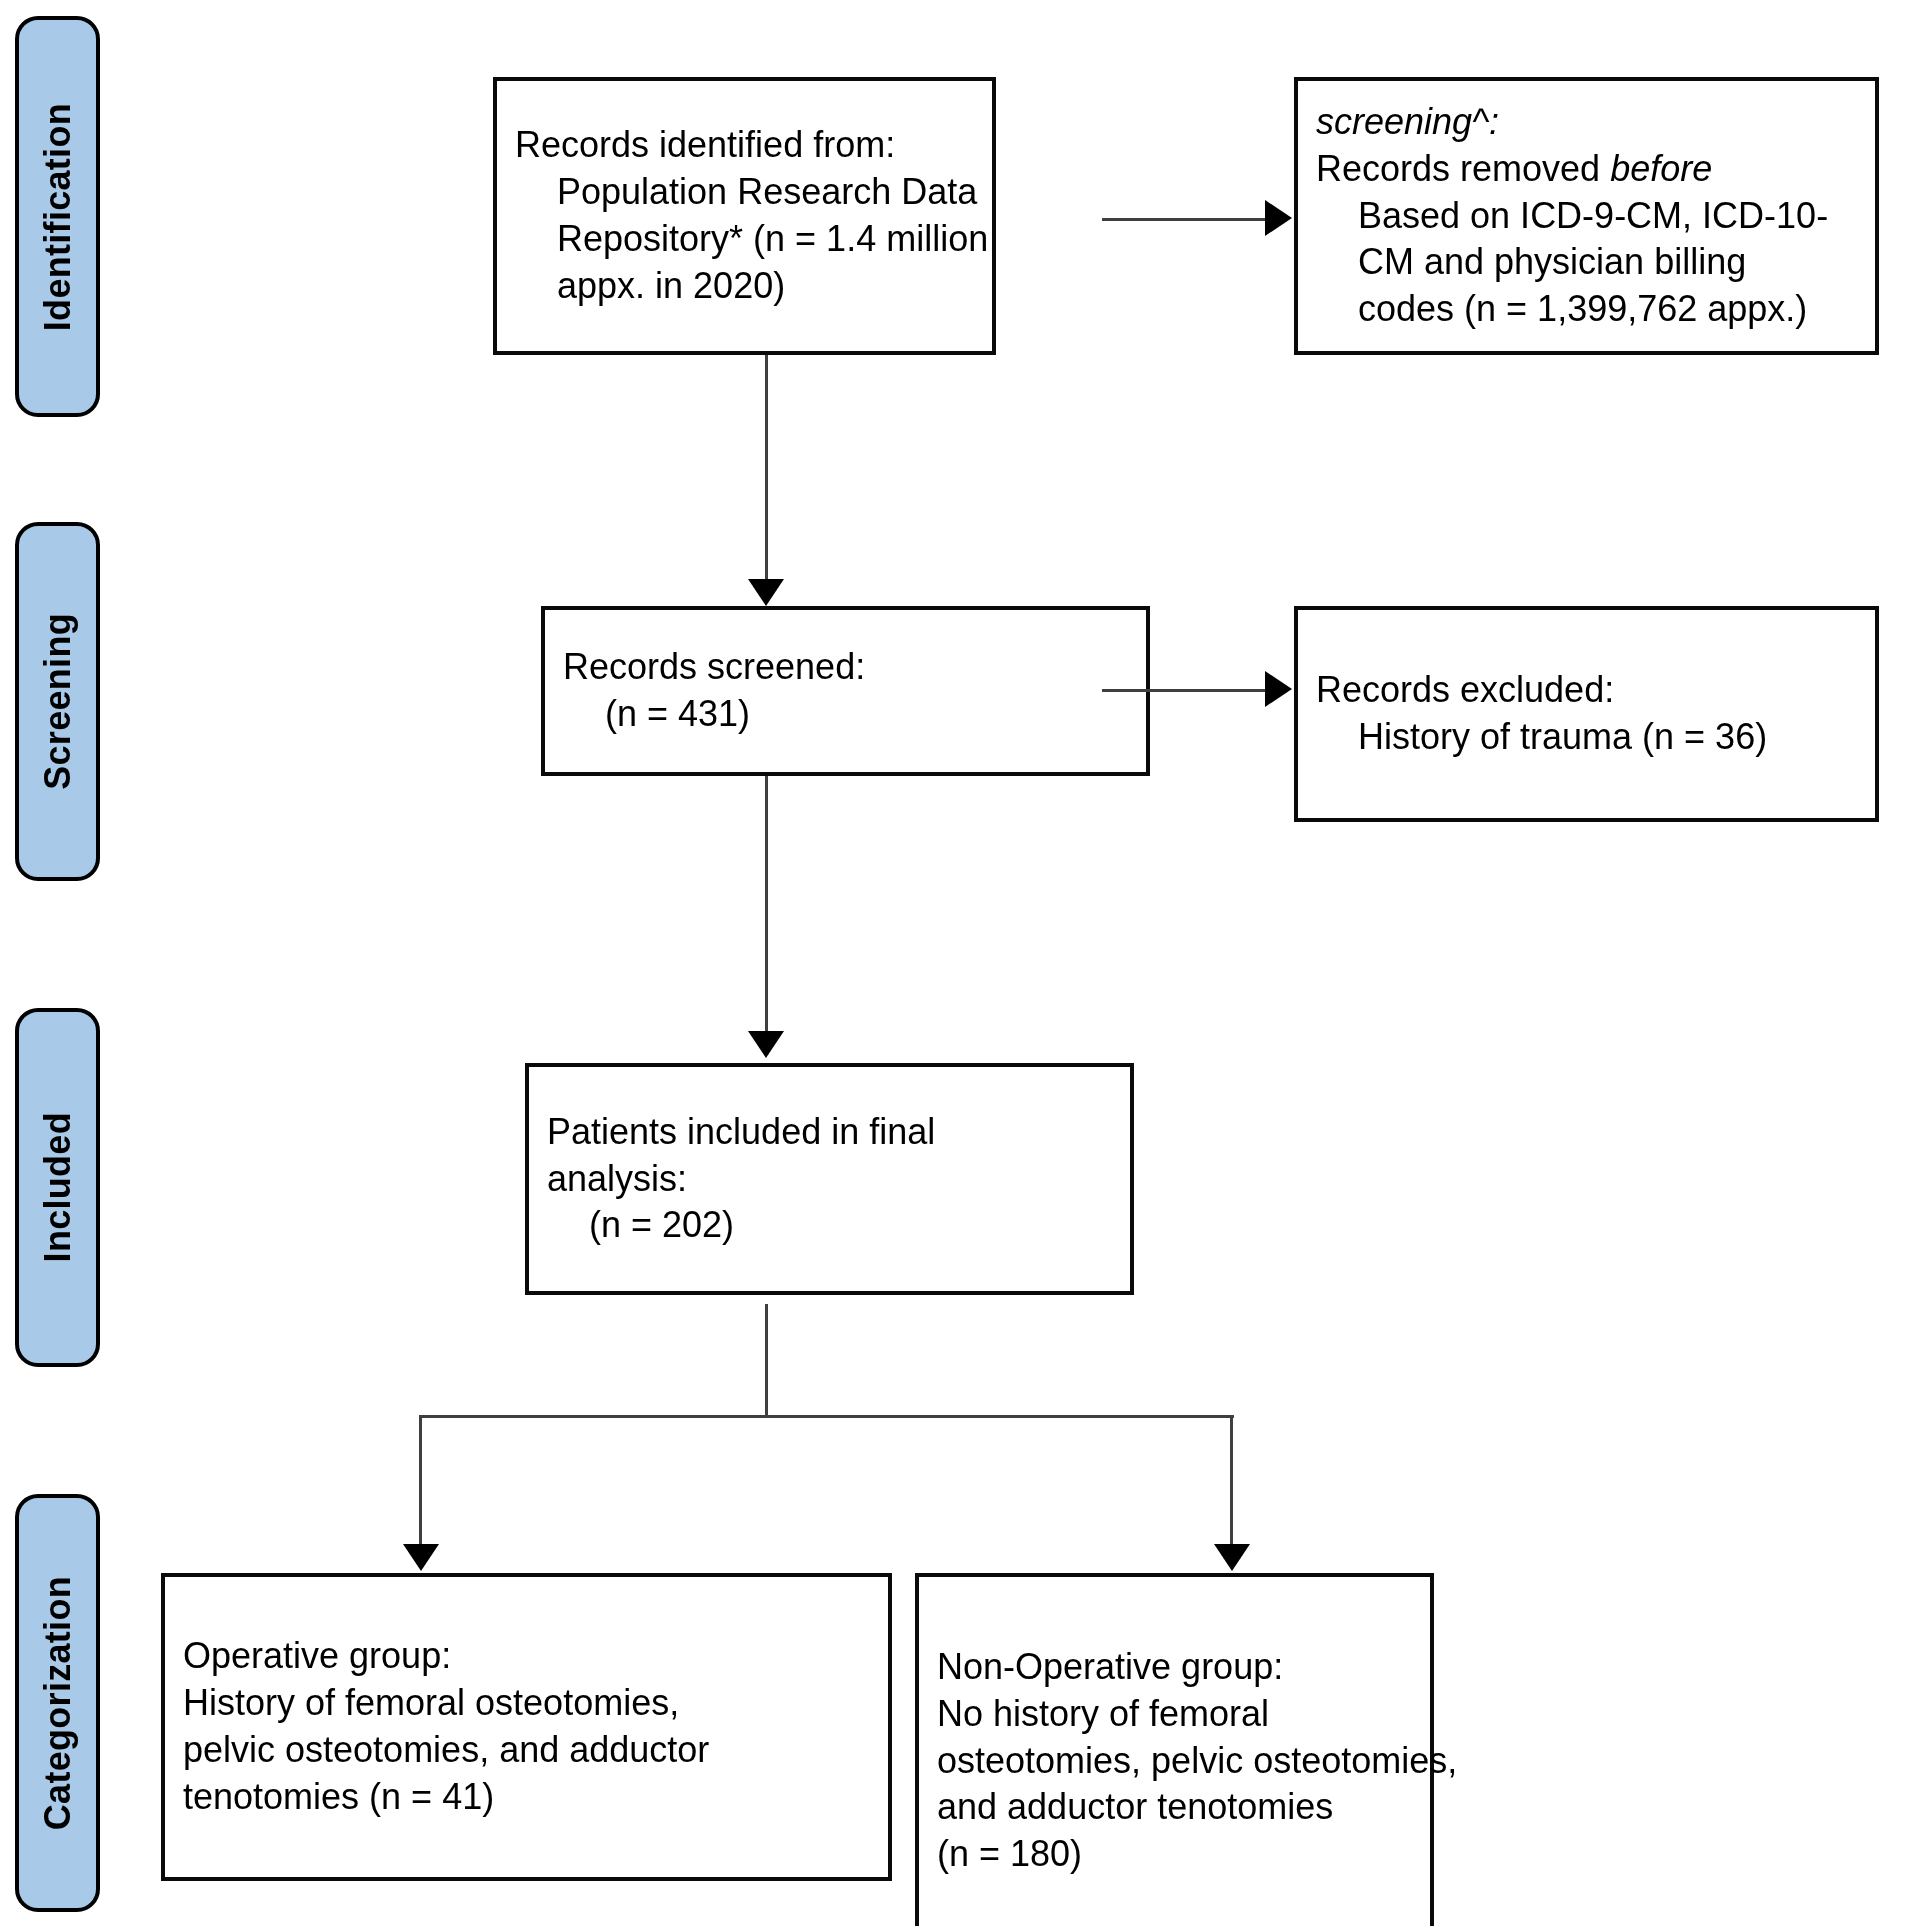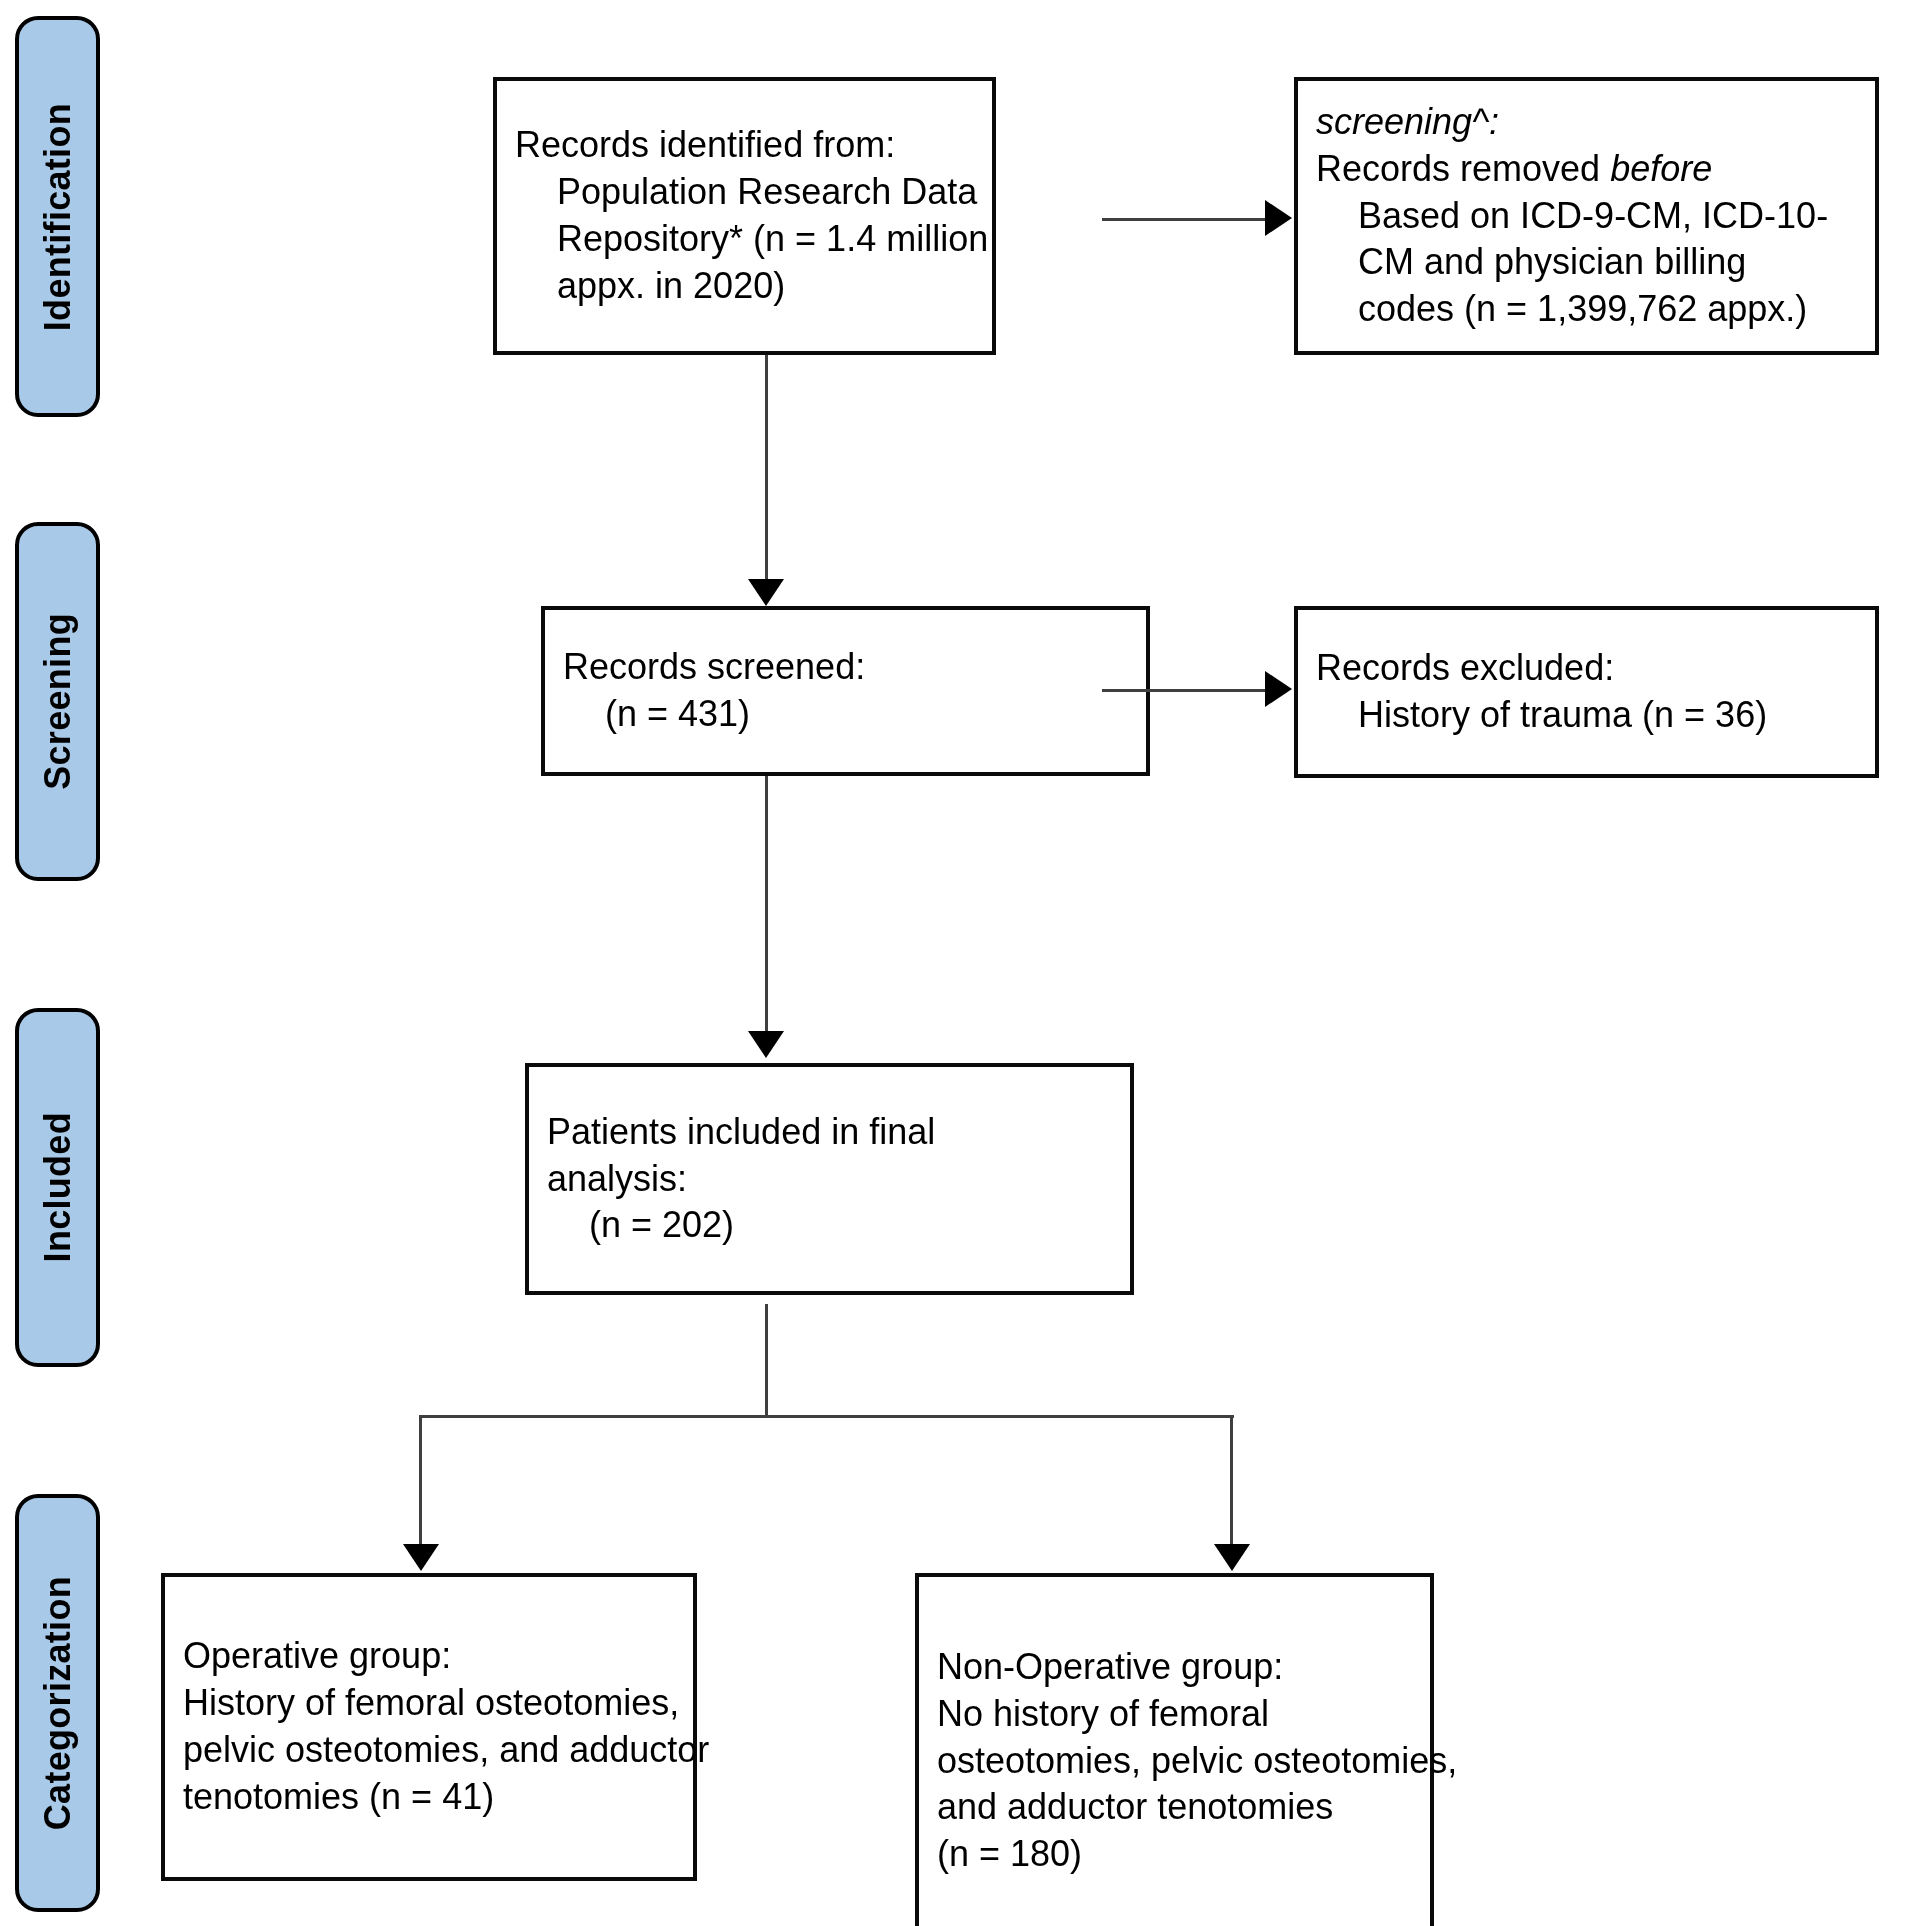--- a/index.html
+++ b/index.html
@@ -138,21 +138,21 @@
   <div class="flow-box" style="left:493px; top:606px; width:609px; height:170px;margin-left:48px;">
     <div class="box-text">
       <span class="ln">Records screened:</span>
       <span class="ln indent">(n = 431)</span>
     </div>
   </div>
 
   <div class="conn conn-h" style="left:1102px; top:689px; width:166px;"></div>
   <div class="arrow-right" style="left:1265px; top:671px;"></div>
 
-  <div class="flow-box" style="left:1294px; top:606px; width:585px; height:172px;">
+  <div class="flow-box" style="left:1294px; top:606px; width:585px; height:216px;">
     <div class="box-text">
       <span class="ln">Records excluded:</span>
       <span class="ln indent">History of trauma (n = 36)</span>
     </div>
   </div>
 
   <div class="conn conn-v" style="left:765px; top:776px; height:260px;"></div>
   <div class="arrow-down" style="left:748px; top:1031px;"></div>
 
   <div class="flow-box" style="left:493px; top:1063px; width:609px; height:232px;margin-left:32px;">
@@ -165,21 +165,21 @@
 
   <div class="conn conn-v" style="left:765px; top:1304px; height:113px;"></div>
   <div class="conn conn-h" style="left:419px; top:1415px; width:815px;"></div>
 
   <div class="conn conn-v" style="left:419px; top:1415px; height:134px;"></div>
   <div class="arrow-down" style="left:403px; top:1544px;"></div>
 
   <div class="conn conn-v" style="left:1230px; top:1415px; height:134px;"></div>
   <div class="arrow-down" style="left:1214px; top:1544px;"></div>
 
-  <div class="flow-box" style="left:161px; top:1573px; width:536px; height:308px;">
+  <div class="flow-box" style="left:161px; top:1573px; width:731px; height:308px;">
     <div class="box-text">
       <span class="ln">Operative group:</span>
       <span class="ln">History of femoral osteotomies,</span>
       <span class="ln">pelvic osteotomies, and adductor</span>
       <span class="ln">tenotomies (n = 41)</span>
     </div>
   </div>
 
   <div class="flow-box" style="left:915px; top:1573px; width:519px; height:376px;">
     <div class="box-text">

